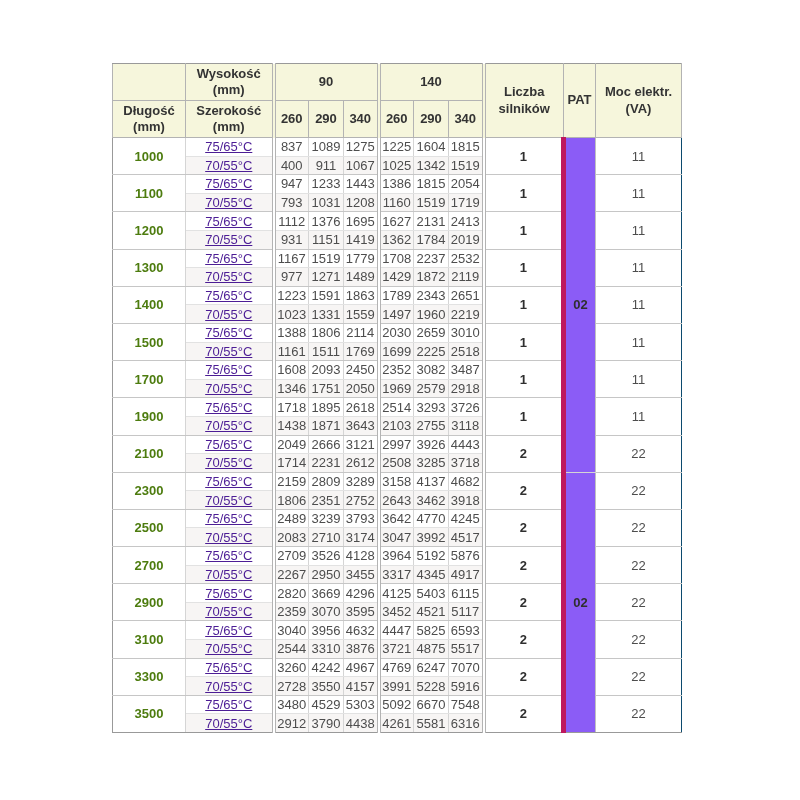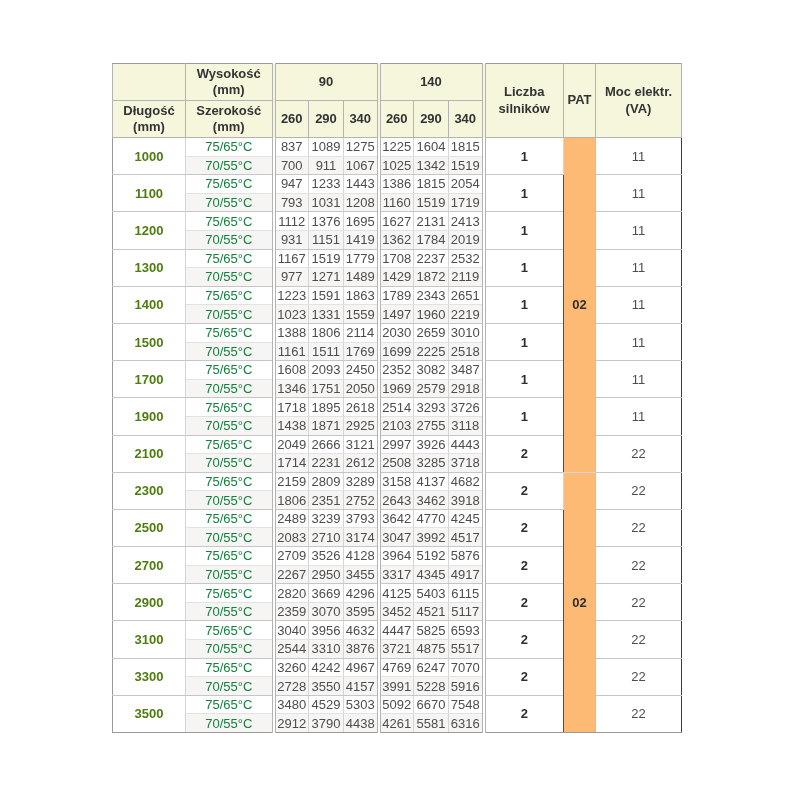--- a/index.html
+++ b/index.html
@@ -48,32 +48,32 @@
     padding: 0 1px;
     white-space: nowrap;
     overflow: hidden;
   }
   td.len {
     font-weight: bold;
     color: #4d7c0f;
     border-left: 1px solid #999999;
     border-bottom: 1px solid #c6c6c6;
   }
-  td.temp { color: #15803d; }
+  td.temp { color: #4c1d95; text-decoration: underline; }
   td.motors {
     font-weight: bold;
     color: #2f2f2f;
     border-bottom: 1px solid #c6c6c6;
   }
   td.pat {
     font-weight: bold;
     color: #2f2f2f;
-    border-left: 1px solid #be185d;
+    border-left: 5px solid #be185d;
     border-right: 1px solid #c0c0c0;
-    background: #fdba74;
+    background: #8b5cf6;
   }
   td.moc {
     border-right: 1px solid #0c4a6e;
     border-bottom: 1px solid #c6c6c6;
   }
   
   tr.rA td.temp, tr.rA td.num { border-bottom-color: #e2e2e2; }
   
   tr.rB td { border-bottom-color: #c6c6c6; }
   
@@ -136,21 +136,21 @@
           <td class="num">1275</td>
           <td class="num b140">1225</td>
           <td class="num">1604</td>
           <td class="num">1815</td>
           <td class="motors bsep" rowspan="2">1</td>
           <td class="pat" rowspan="18">02</td>
           <td class="moc" rowspan="2">11</td>
         </tr>
         <tr class="rB">
           <td class="temp">70/55°C</td>
-          <td class="num b90">700</td>
+          <td class="num b90">400</td>
           <td class="num">911</td>
           <td class="num">1067</td>
           <td class="num b140">1025</td>
           <td class="num">1342</td>
           <td class="num">1519</td>
         </tr>
         <tr class="rA">
           <td class="len" rowspan="2">1100</td>
           <td class="temp">75/65°C</td>
           <td class="num b90">947</td>
@@ -285,21 +285,21 @@
           <td class="num b140">2514</td>
           <td class="num">3293</td>
           <td class="num">3726</td>
           <td class="motors bsep" rowspan="2">1</td>
           <td class="moc" rowspan="2">11</td>
         </tr>
         <tr class="rB">
           <td class="temp">70/55°C</td>
           <td class="num b90">1438</td>
           <td class="num">1871</td>
-          <td class="num">2925</td>
+          <td class="num">3643</td>
           <td class="num b140">2103</td>
           <td class="num">2755</td>
           <td class="num">3118</td>
         </tr>
         <tr class="rA">
           <td class="len" rowspan="2">2100</td>
           <td class="temp">75/65°C</td>
           <td class="num b90">2049</td>
           <td class="num">2666</td>
           <td class="num">3121</td>

